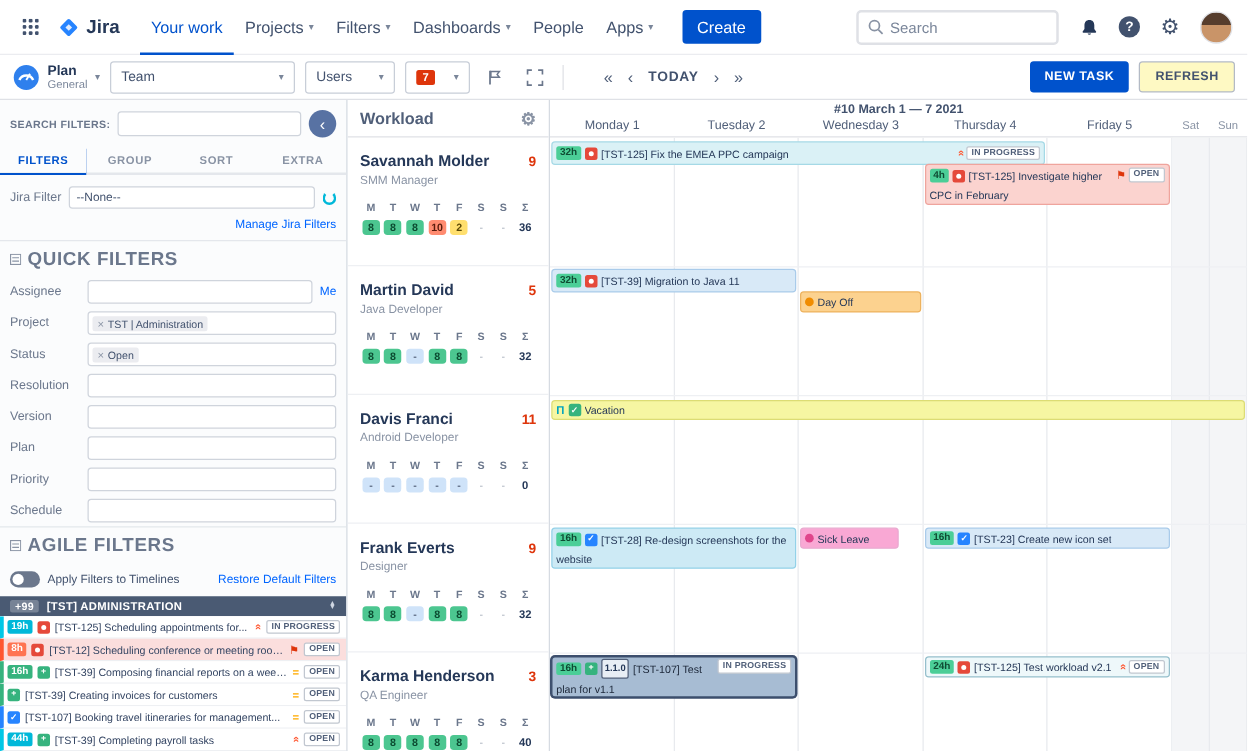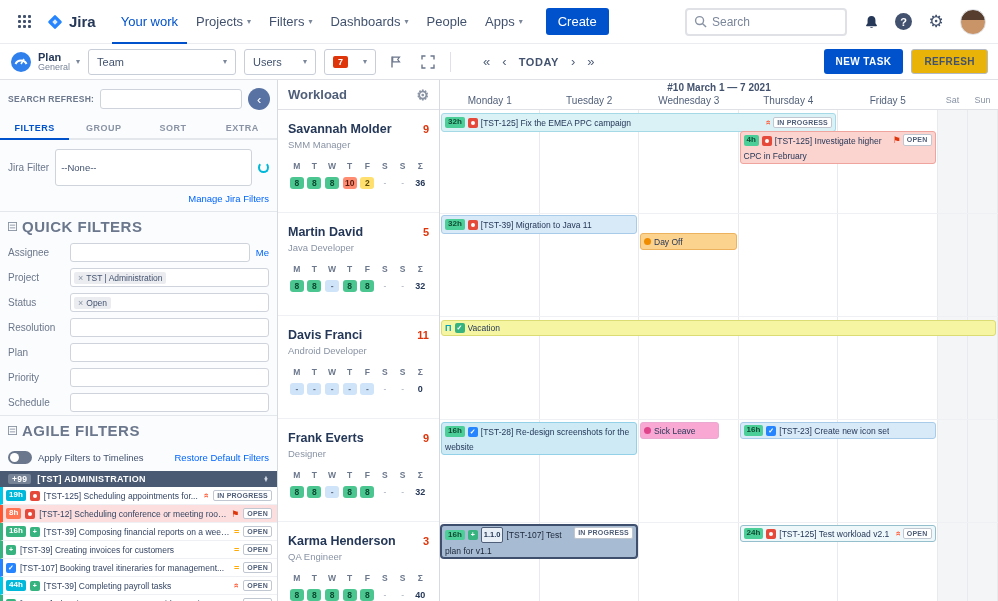--- a/index.html
+++ b/index.html
@@ -33,37 +33,37 @@
   .select { height:26px; border:1px solid #c8ced8; border-radius:3px; background:#fff; display:flex; align-items:center; gap:6px; padding:0 8px; font-size:11px; color:#42526e; cursor:pointer; }
   .select .caret { margin-left:auto; }
   .sel-team { width:148px; } .sel-users { width:72px; } .sel-scope { width:52px; }
   .badge-red { background:#de350b; color:#fff; font-size:9px; font-weight:700; border-radius:2px; padding:1px 5px; }
   .tb-divider { width:1px; height:20px; background:#dfe1e6; margin:0 2px; }
   .tl-nav { display:flex; align-items:center; gap:12px; margin-left:22px; color:#505f79; }
   .tl-arrow { font-size:13px; cursor:pointer; color:#505f79; }
   .today-btn { font-size:11px; font-weight:700; letter-spacing:.6px; color:#42526e; cursor:pointer; }
   .toolbar-right { margin-left:auto; display:flex; align-items:center; gap:8px; }
   .btn-primary { background:#0052cc; color:#fff; border:none; border-radius:3px; font-size:10px; font-weight:700; letter-spacing:.4px; padding:7px 12px; cursor:pointer; font-family:inherit; }
-  .btn-secondary { background:#eab308; color:#42526e; border:1px solid #b3bac5; border-radius:3px; font-size:10px; font-weight:700; letter-spacing:.4px; padding:6px 12px; cursor:pointer; font-family:inherit; }
+  .btn-secondary { background:#fef9c3; color:#42526e; border:1px solid #b3bac5; border-radius:3px; font-size:10px; font-weight:700; letter-spacing:.4px; padding:6px 12px; cursor:pointer; font-family:inherit; }
 
   
   .main { display:flex; height:521px; }
 
   
   .sidebar { width:278px; min-width:278px; border-right:1px solid #d6dbe2; background:#fbfcfd; overflow:hidden; display:flex; flex-direction:column; }
   .search-row { display:flex; align-items:center; gap:6px; padding:8px 8px 7px; }
   .search-label { font-size:8.5px; font-weight:700; color:#6b778c; letter-spacing:.3px; white-space:nowrap; }
   .sb-input { flex:1; height:20px; border:1px solid #cfd4dc; border-radius:3px; background:#fff; font-family:inherit; font-size:10px; padding:0 4px; outline:none; }
   .collapse-btn { width:22px; height:22px; min-width:22px; border-radius:50%; background:#5872a3; color:#fff; display:flex; align-items:center; justify-content:center; font-size:13px; cursor:pointer; }
   .tabs { display:flex; border-bottom:2px solid #e4e7ec; }
   .tab { flex:1; text-align:center; padding:6px 0 5px; font-size:9px; font-weight:700; letter-spacing:.5px; color:#8993a4; cursor:pointer; }
   .tab.active { color:#0052cc; box-shadow:0 2px 0 #0052cc; }
   .jira-filter-row { display:flex; align-items:center; gap:6px; padding:9px 8px 4px; }
   .label-grey { font-size:10px; color:#6b778c; white-space:nowrap; }
-  .jf-select { flex:1; height:37px; border:1px solid #cfd4dc; border-radius:3px; background:#fff; display:flex; align-items:center; padding:0 5px; font-size:9.5px; color:#42526e; cursor:pointer; }
+  .jf-select { flex:1; height:18px; border:1px solid #cfd4dc; border-radius:3px; background:#fff; display:flex; align-items:center; padding:0 5px; font-size:9.5px; color:#42526e; cursor:pointer; }
   .refresh-ring { width:11px; height:11px; min-width:11px; border:2px solid #00b8d9; border-top-color:transparent; border-radius:50%; cursor:pointer; }
   .manage-row { text-align:right; padding:2px 8px 7px; }
   .link { color:#0065ff; font-size:9.5px; cursor:pointer; }
   .section-head { display:flex; align-items:center; gap:5px; padding:6px 8px 5px; border-top:1px solid #e4e7ec; color:#6b778c; font-size:15px; font-weight:700; letter-spacing:.5px; }
   .filter-row { display:flex; align-items:center; gap:6px; padding:3px 8px; }
   .filter-label { width:56px; min-width:56px; font-size:10px; color:#6b778c; }
   .filter-input { flex:1; height:19px; border:1px solid #cfd4dc; border-radius:3px; background:#fff; display:flex; align-items:center; gap:3px; padding:0 3px; overflow:hidden; cursor:text; }
   .chip { background:#ebecf0; border-radius:2px; padding:1px 4px; font-size:8.5px; color:#42526e; display:inline-flex; align-items:center; gap:3px; white-space:nowrap; cursor:pointer; }
   .chip-x { color:#8993a4; font-size:9px; }
   .me-link { font-size:9.5px; }
@@ -252,21 +252,21 @@
   <div class="toolbar-right">
     <button class="btn-primary">NEW TASK</button>
     <button class="btn-secondary">REFRESH</button>
   </div>
 </div>
 
 <div class="main">
 
   <div class="sidebar">
     <div class="search-row">
-      <span class="search-label">SEARCH REFRESH:</span>
+      <span class="search-label">SEARCH FILTERS:</span>
       <input class="sb-input" style="">
       <span class="collapse-btn">‹</span>
     </div>
     <div class="tabs">
         <div class="tab active">FILTERS</div>
         <div class="tab">GROUP</div>
         <div class="tab">SORT</div>
         <div class="tab">EXTRA</div>
       </div>
     <div class="jira-filter-row">
@@ -306,20 +306,24 @@
           <span class="filter-label">Status</span>
           <div class="filter-input">
             <span class="chip">
               <span class="chip-x">×</span>
               <span>Open</span>
             </span>
           </div>
         </div>
         <div class="filter-row">
           <span class="filter-label">Resolution</span>
+          <div class="filter-input"></div>
+        </div>
+        <div class="filter-row">
+          <span class="filter-label">Version</span>
           <div class="filter-input"></div>
         </div>
         <div class="filter-row">
           <span class="filter-label">Plan</span>
           <div class="filter-input"></div>
         </div>
         <div class="filter-row">
           <span class="filter-label">Priority</span>
           <div class="filter-input"></div>
         </div>

